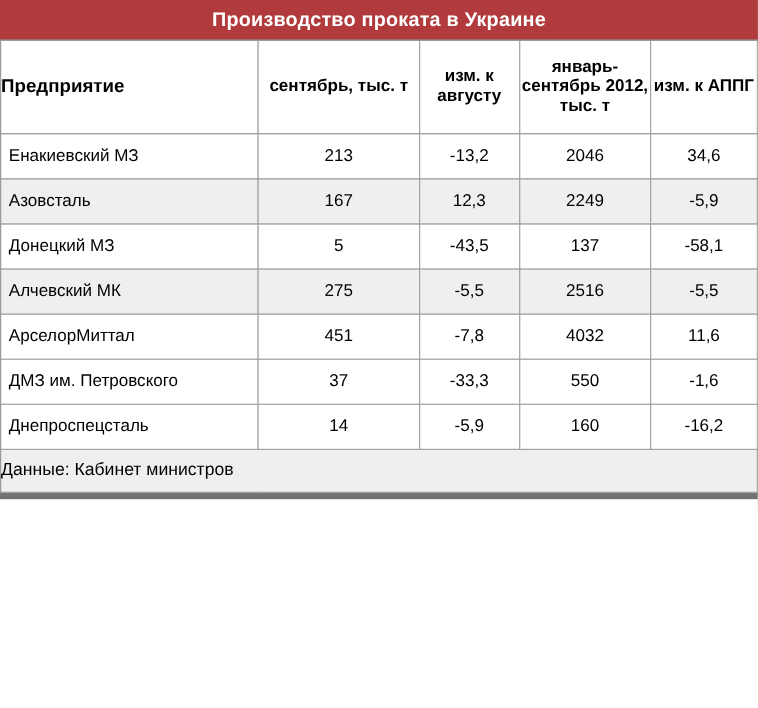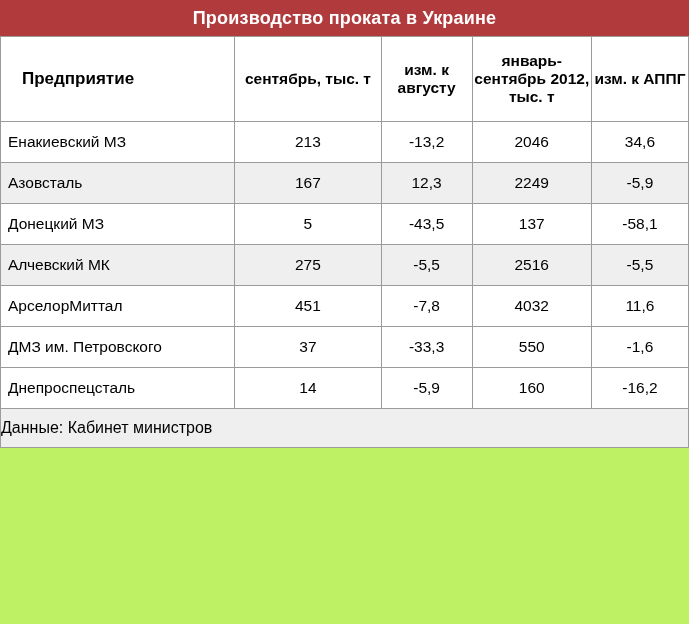--- a/index.html
+++ b/index.html
@@ -6,23 +6,23 @@
     margin: 0;
     padding: 0;
     background: #ffffff;
   }
   body {
     font-family: "Liberation Sans", sans-serif;
     -webkit-font-smoothing: antialiased;
   }
   .page {
     width: 689px;
-    height: 624px;
+    height: 454px;
     box-sizing: border-box;
-    background: #bef264;
+    background: #737373;
     position: relative;
     overflow: hidden;
   }
   .title-bar {
     background: #b03a3c;
     color: #ffffff;
     text-align: center;
     font-weight: bold;
     font-size: 18px;
     height: 36px;
@@ -45,21 +45,21 @@
     font-size: 15.5px;
     color: #000000;
     text-align: center;
     height: 84px;
     vertical-align: middle;
     padding: 2px 4px;
     line-height: 1.16;
   }
   thead th.first {
     text-align: left;
-    padding-left: 21px;
+    padding-left: 0;
     font-size: 17px;
   }
   tbody td {
     height: 40px;
     font-size: 15.5px;
     text-align: center;
     vertical-align: middle;
     color: #000000;
   }
   tbody td.name {

